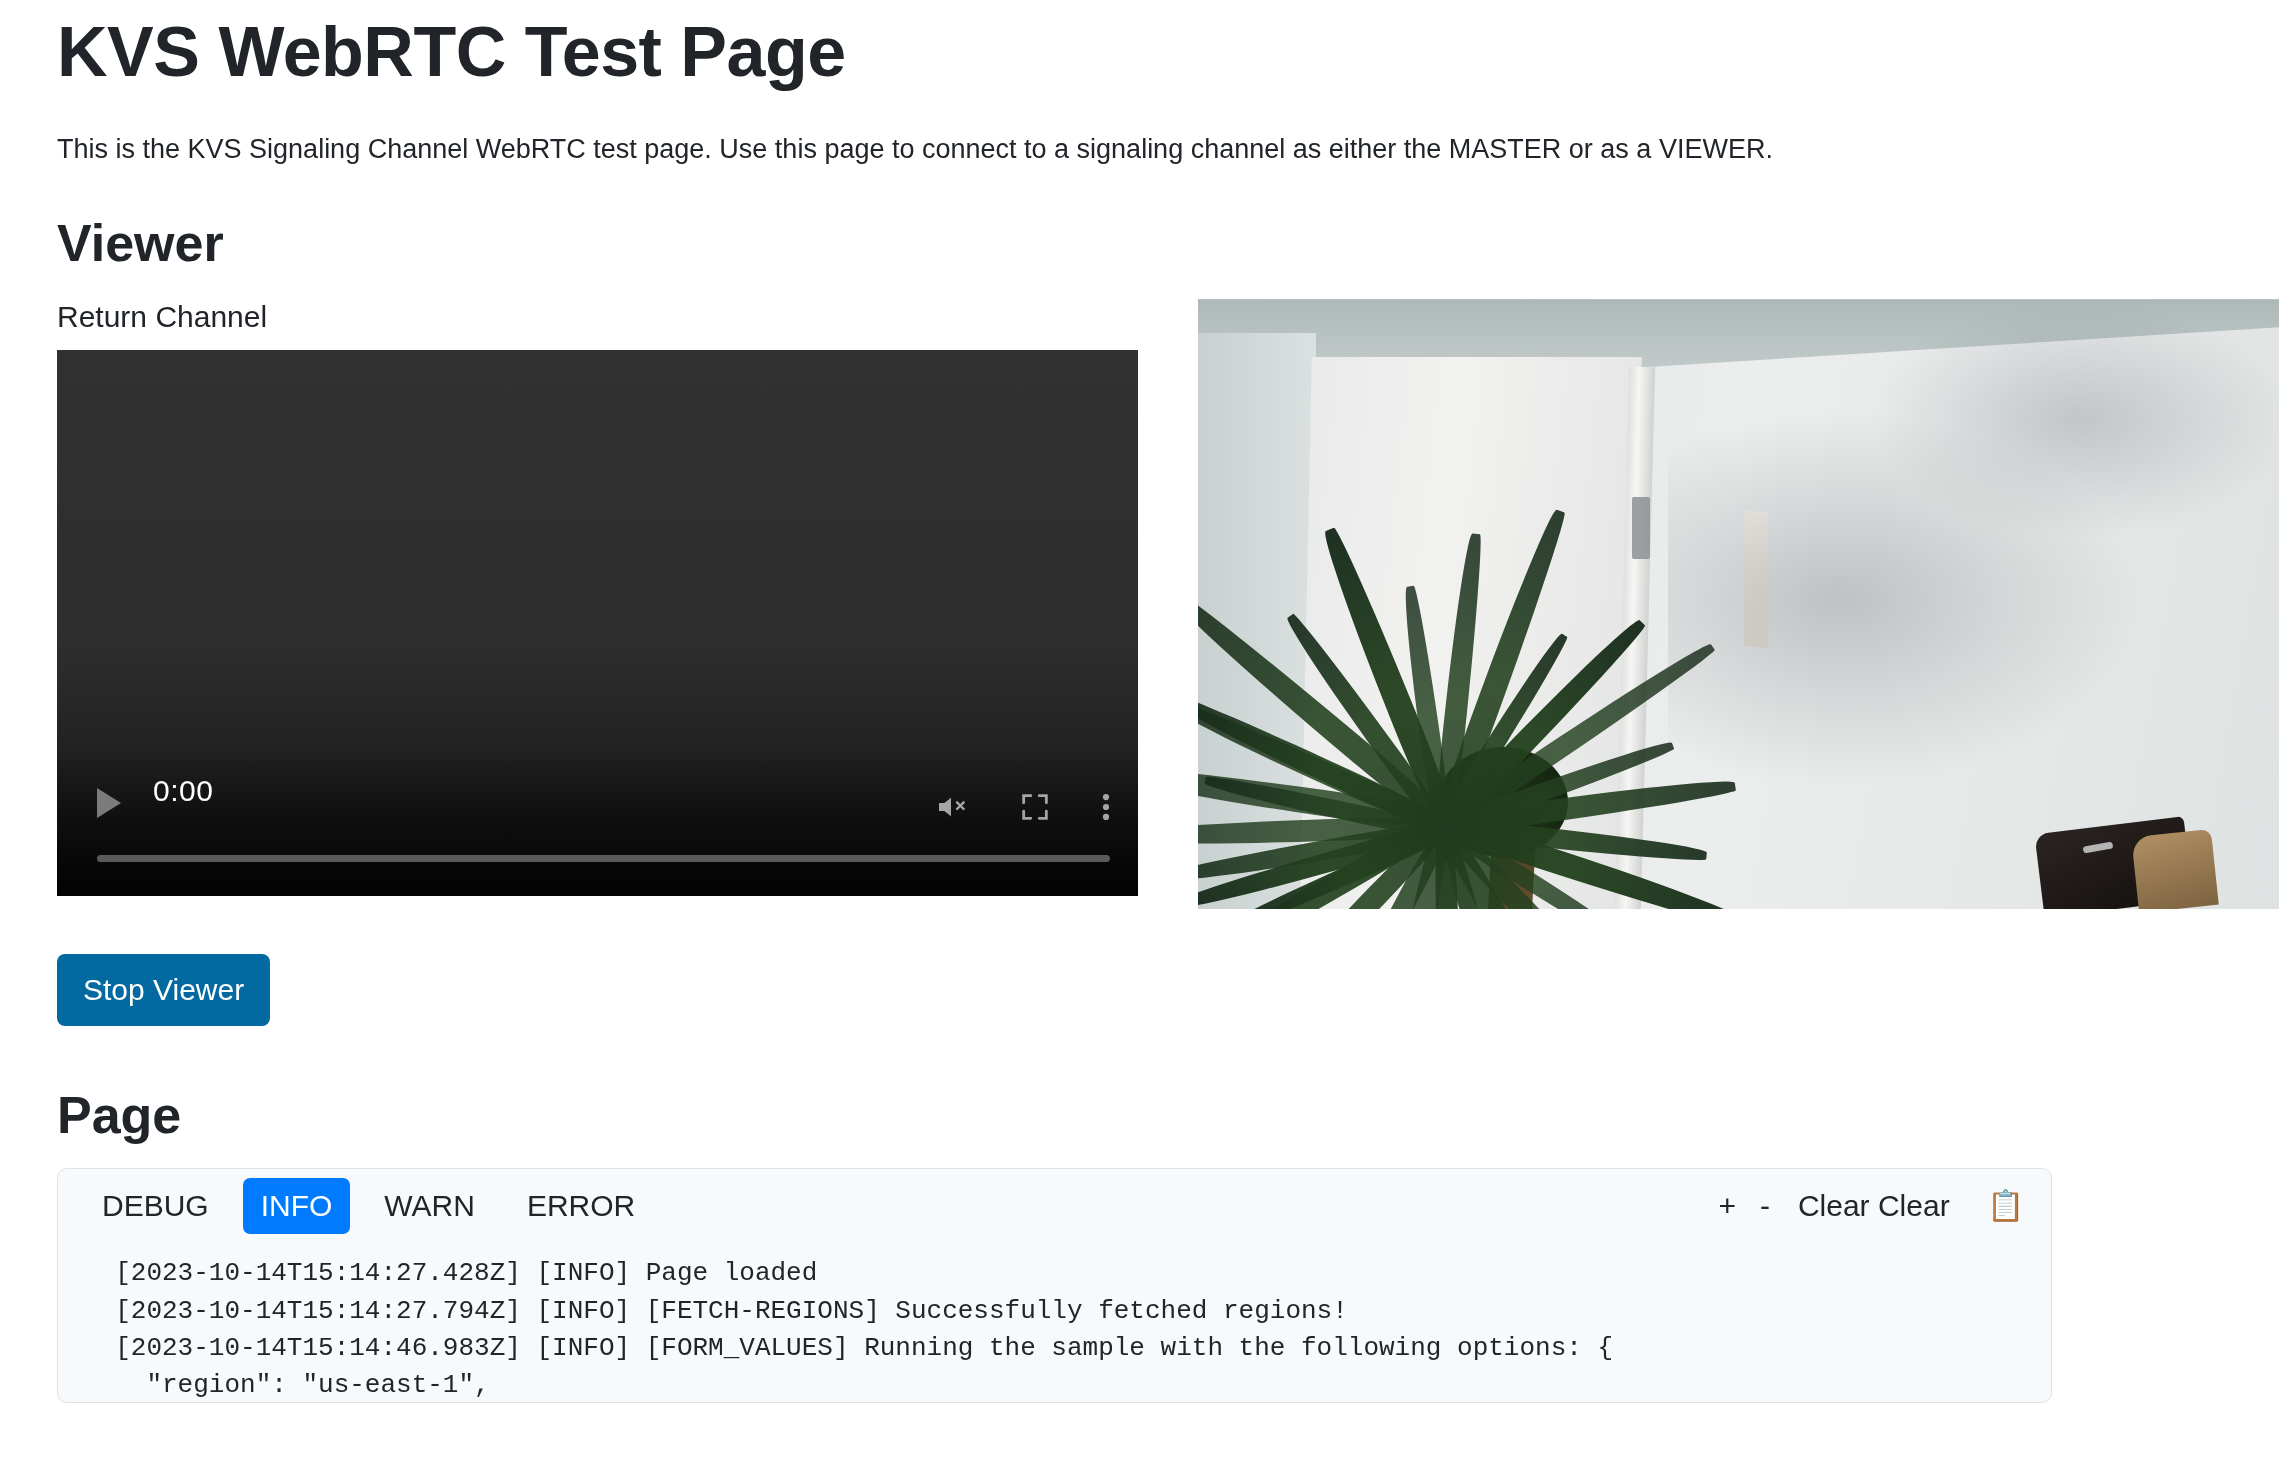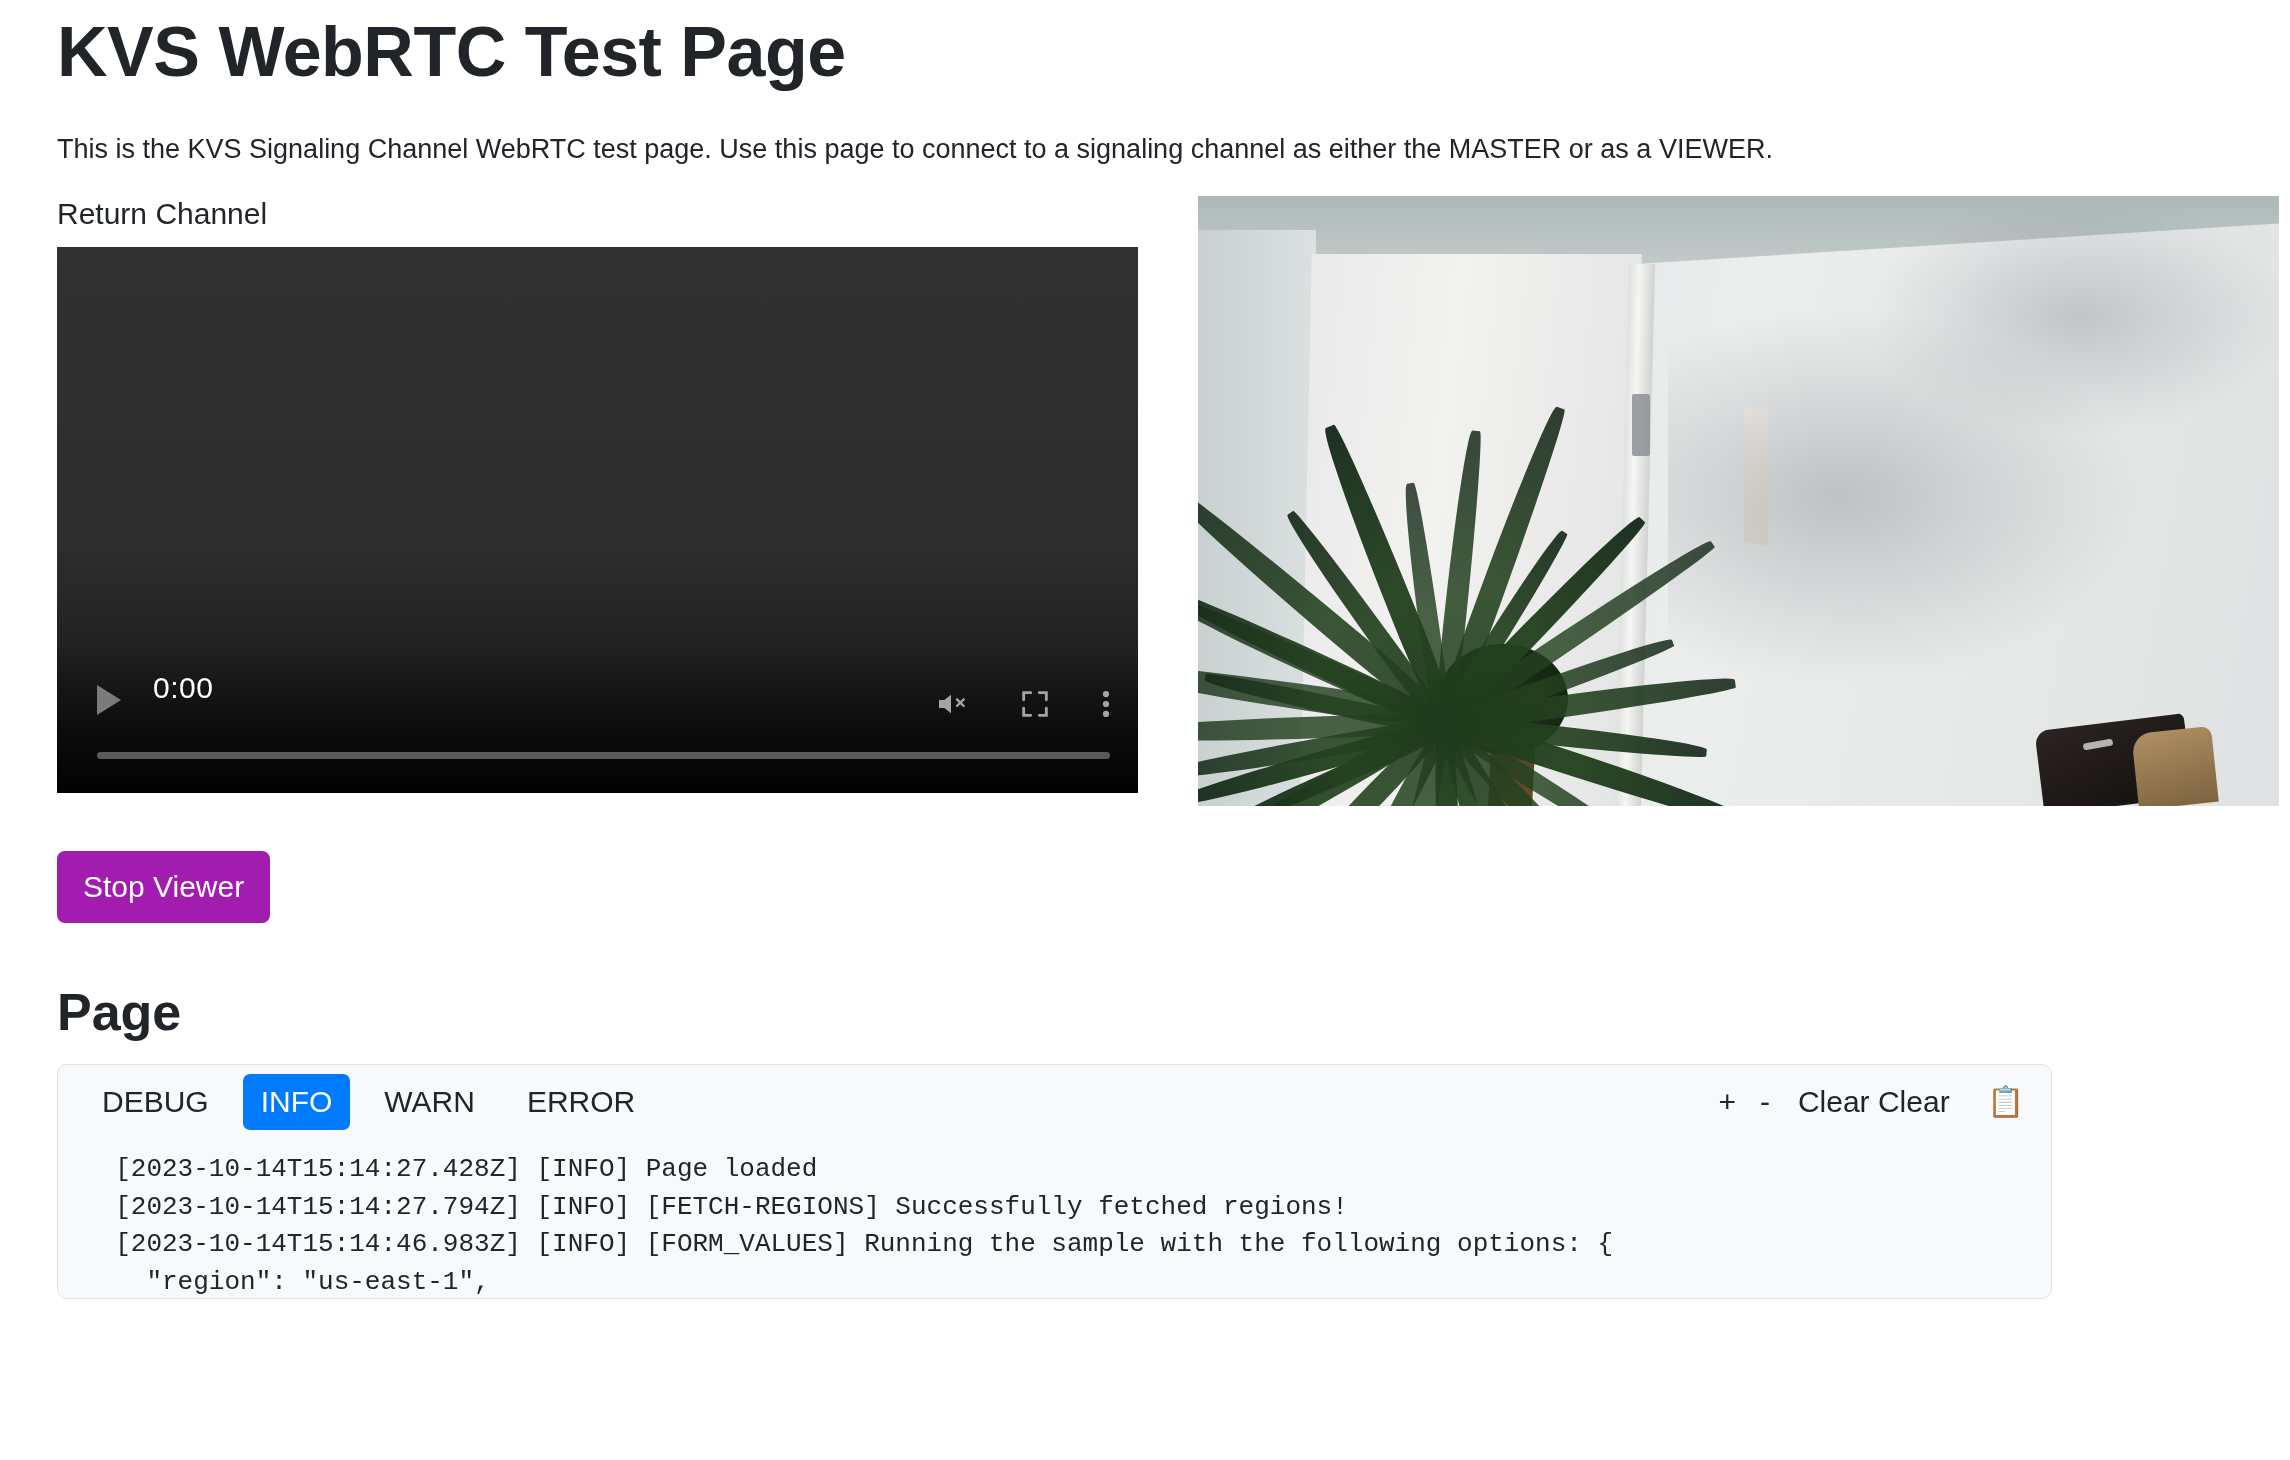--- a/index.html
+++ b/index.html
@@ -258,21 +258,21 @@
     width: 130px;
     height: 110px;
     background: radial-gradient(ellipse at 50% 60%, #20361c, #15240f 80%);
     border-radius: 50%;
   }
 
   
   .btn-primary {
     margin-top: 45px;
     display: inline-block;
-    background: #a21caf;
+    background: #0369a1;
     color: #ffffff;
     border: none;
     border-radius: 8px;
     font-size: 30px;
     font-family: "Liberation Sans", sans-serif;
     padding: 18px 26px;
     line-height: 1.2;
     cursor: pointer;
     text-align: center;
   }
@@ -340,20 +340,21 @@
   }
 </style>
 </head>
 <body>
 
 <div class="page">
 
   <h1 class="page-title">KVS WebRTC Test Page</h1>
   <p class="page-subtitle">This is the KVS Signaling Channel WebRTC test page. Use this page to connect to a signaling channel as either the MASTER or as a VIEWER.</p>
 
+  <h2 class="section-title">Viewer</h2>
 
   <div class="video-row">
 
     <div class="video-col">
       <div class="video-label">Return Channel</div>
 
       <div class="video-local">
         <div class="vc-bar"></div>
         <div class="vc-play"></div>
         <div class="vc-time">0:00</div>

